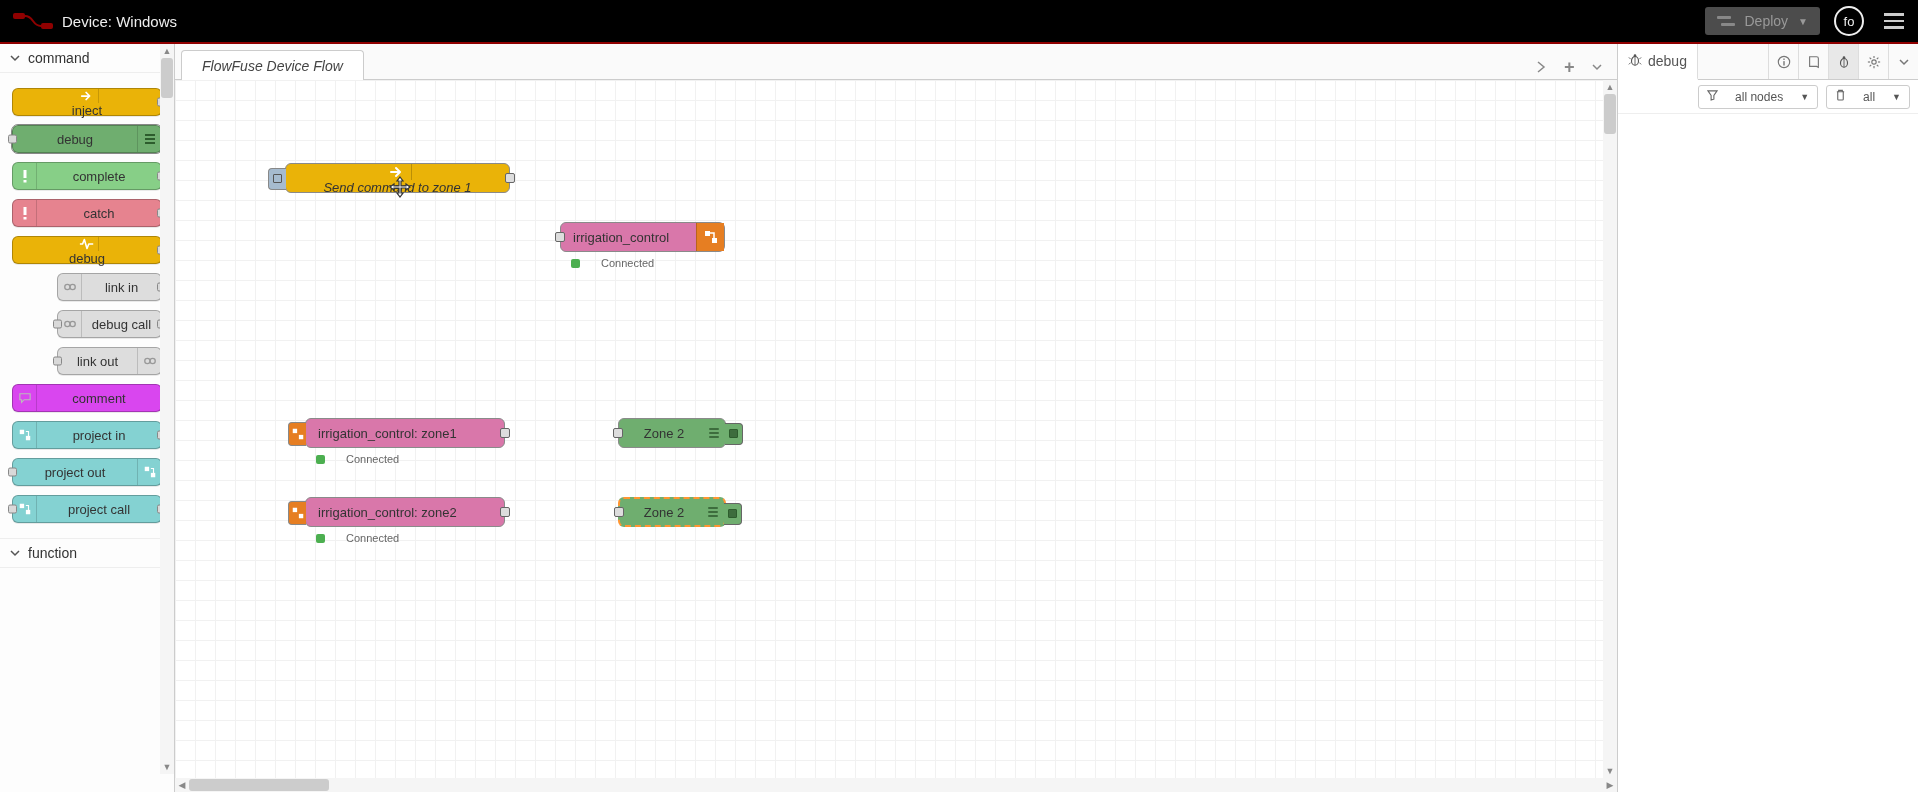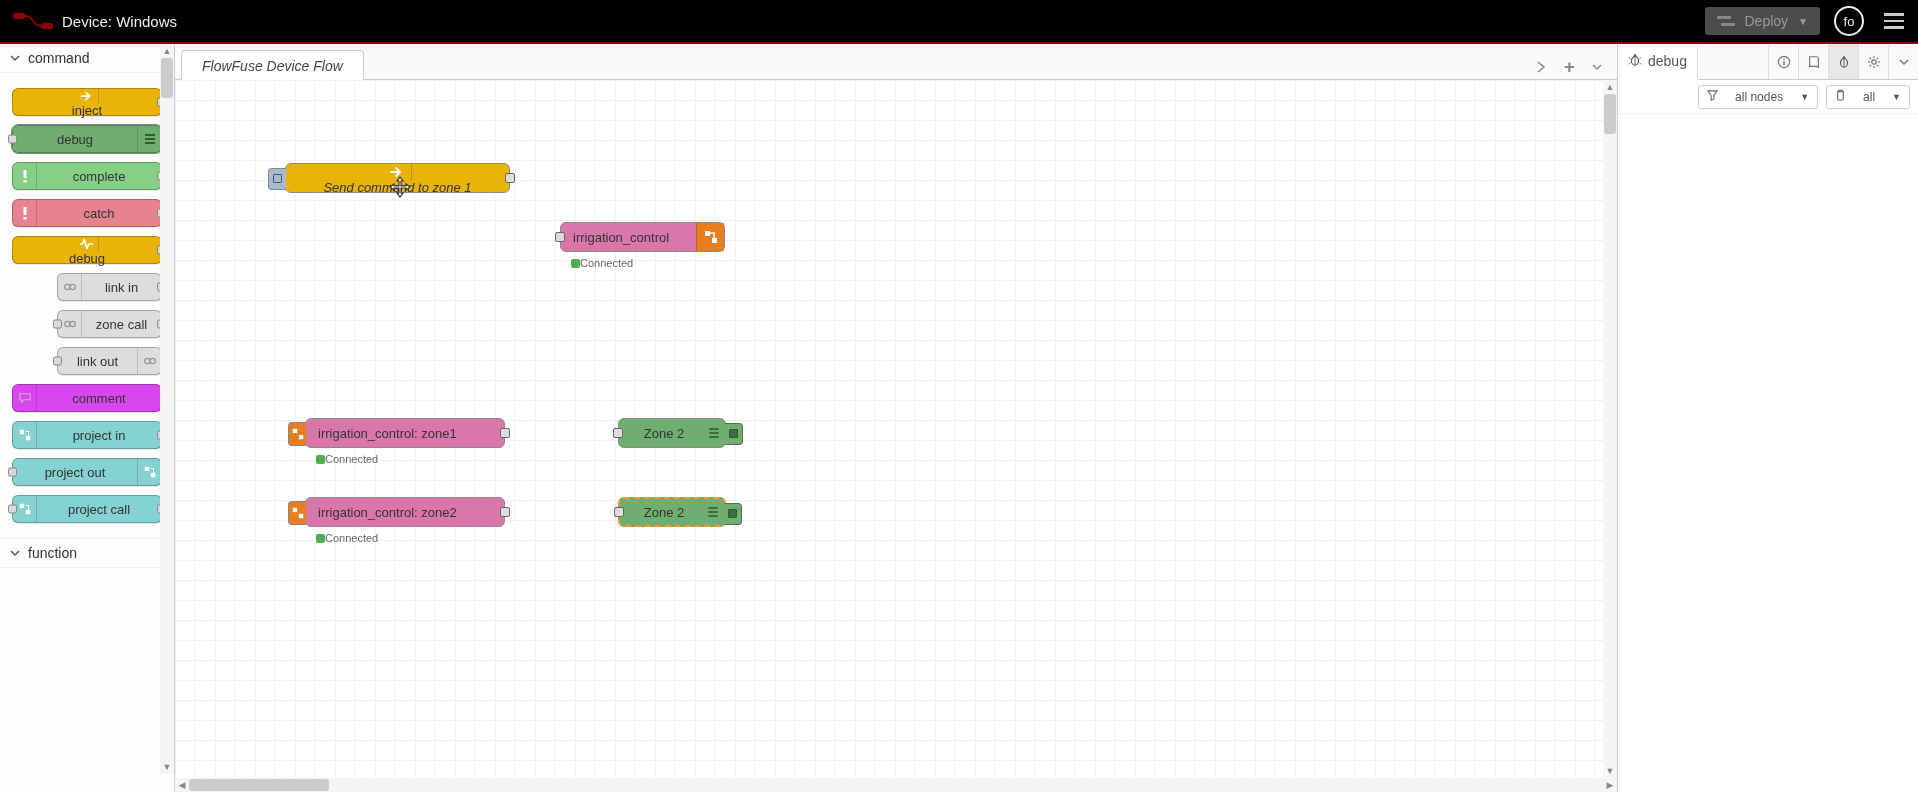--- a/index.html
+++ b/index.html
@@ -157,21 +157,21 @@
   background: #6fae6f; border: 1px solid #666; border-left: none;
   border-radius: 0 4px 4px 0;
 }
 .debug-ext .sq { width: 9px; height: 9px; background: #3d6d3d; margin: 5px auto 0; border-radius: 1px; border:1px solid #2d5d2d;}
 .debug-bars {
   width: 10px; margin-right: 6px;
 }
 .debug-bars div { height: 2px; background: #3d6d3d; margin: 2px 0; border-radius: 1px;}
 .fnode-status {
   position: absolute; bottom: -18px; left: 10px; font-size: 11px; color: #666;
-  display: flex; align-items: center; gap: 0;
+  display: flex; align-items: center; gap: 21px;
 }
 .fnode-status .dot { width: 9px; height: 9px; background: #4caf50; border-radius: 2px; }
 
 #wires { position: absolute; inset: 0; pointer-events: none; }
 #wires path { stroke: #999; stroke-width: 3; fill: none; }
 
 
 #canvas-hscroll {
   height: 14px; background: #f5f5f5; display: flex; align-items: center;
 }
@@ -326,21 +326,21 @@
             <div class="pn-label">link in</div>
             <div class="port out"></div>
           </div>
           <div class="palette-node c-grey">
             <div class="pn-icon">
               <svg width="14" height="14" viewBox="0 0 16 16">
                 <circle cx="5" cy="8" r="3" fill="none" stroke="#999" stroke-width="1.5"></circle>
                 <circle cx="11" cy="8" r="3" fill="none" stroke="#999" stroke-width="1.5"></circle>
               </svg>
             </div>
-            <div class="pn-label">zone call</div>
+            <div class="pn-label">debug call</div>
             <div class="port in"></div>
             <div class="port out"></div>
           </div>
           <div class="palette-node c-grey icon-right">
             <div class="pn-icon">
               <svg width="14" height="14" viewBox="0 0 16 16">
                 <circle cx="5" cy="8" r="3" fill="none" stroke="#999" stroke-width="1.5"></circle>
                 <circle cx="11" cy="8" r="3" fill="none" stroke="#999" stroke-width="1.5"></circle>
               </svg>
             </div>

